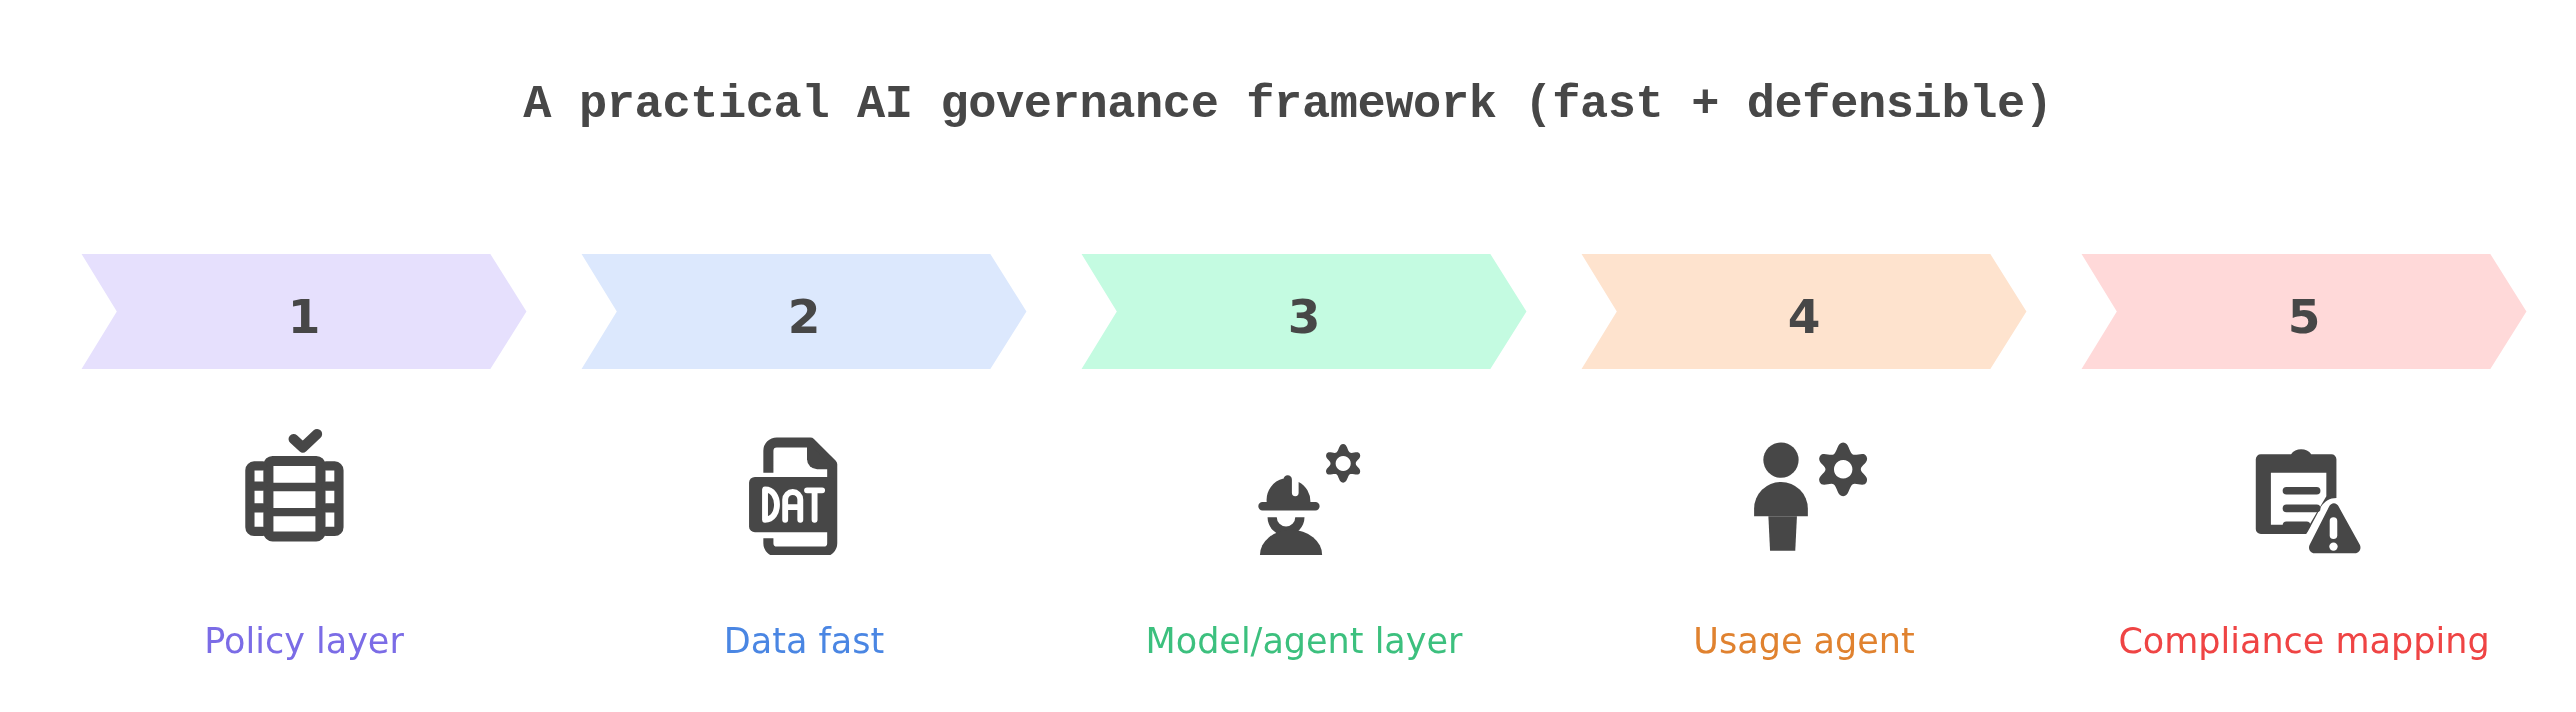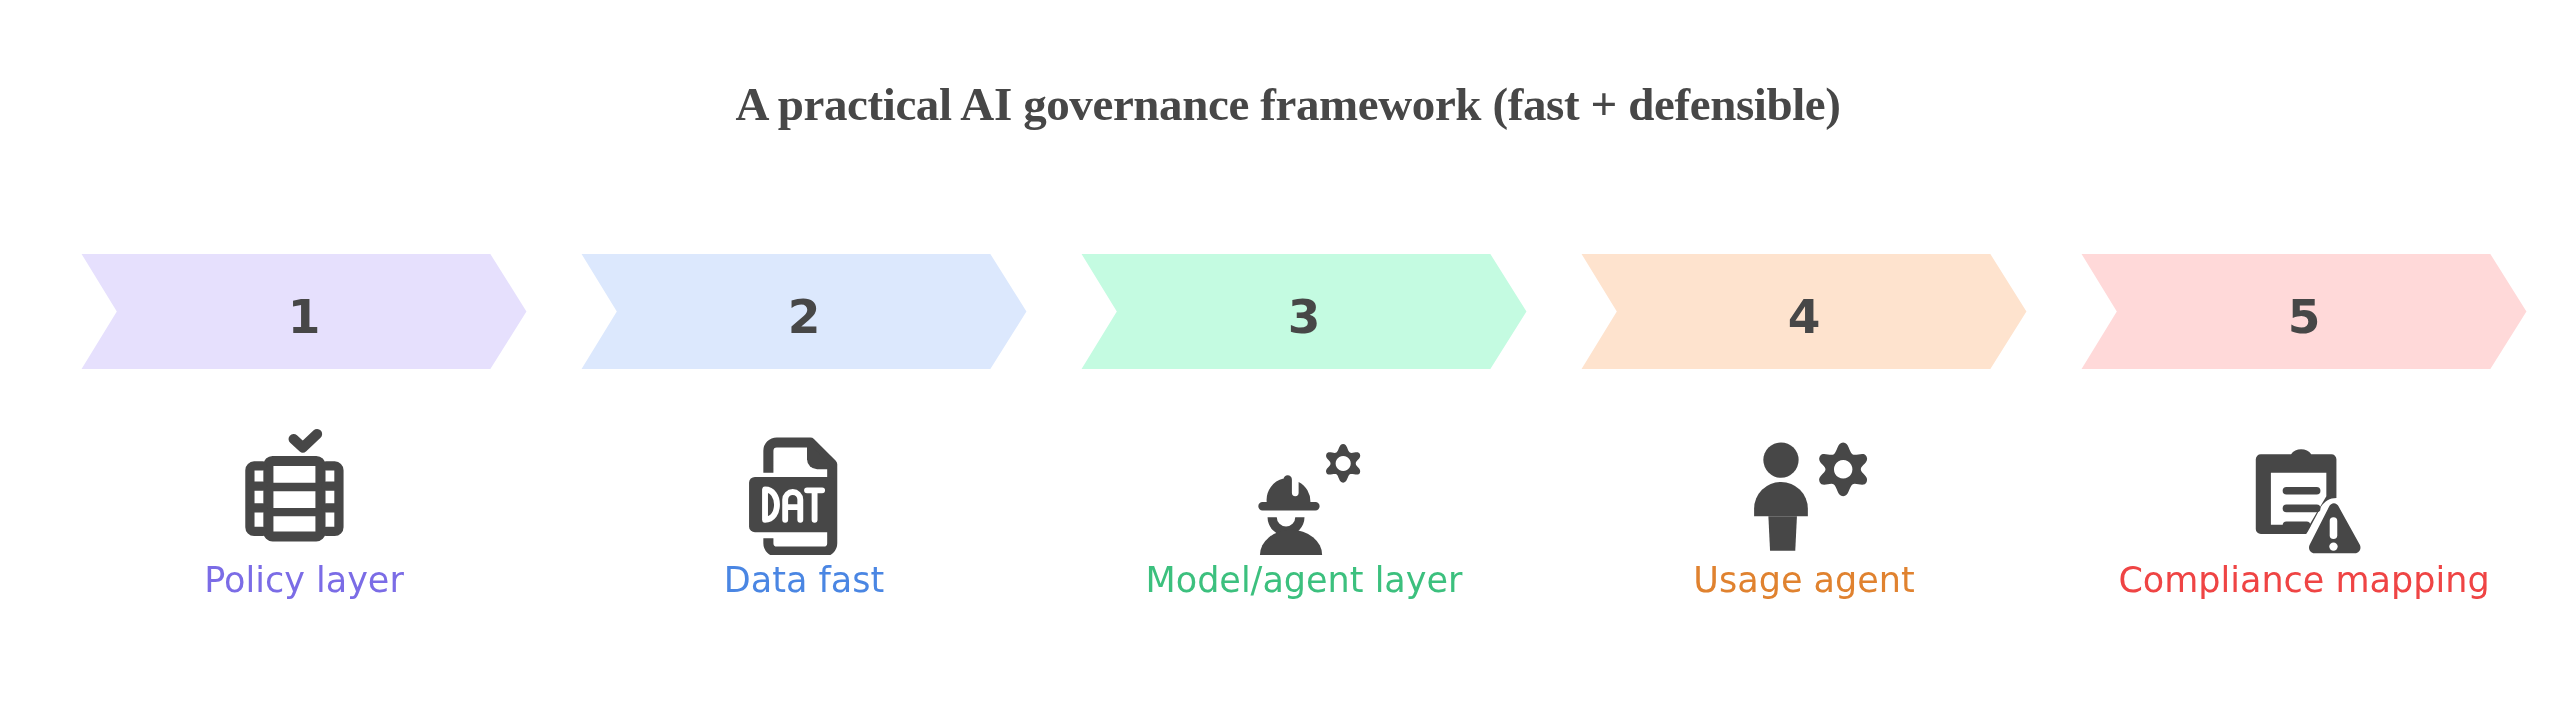--- a/index.html
+++ b/index.html
@@ -1,28 +1,28 @@
 <!DOCTYPE html>
 <html style="font-size:13.5px"><head>
 <meta charset="utf-8">
 <style>
   html, body { margin: 0; padding: 0; background: #ffffff; }
   body { width: 2576px; height: 712px; position: relative; overflow: hidden;
          font-family: "DejaVu Sans", sans-serif; }
   .title { position: absolute; left: 0; top: 74px; width: 2576px; text-align: center;
-           font-family: Liberation Serif, serif; font-weight: bold; font-size: 47px;
+           font-family: Liberation Mono, monospace; font-weight: bold; font-size: 47px;
            color: #474747; letter-spacing: -0.4px; line-height: 61px; }
   .col { position: absolute; top: 0; width: 500px; height: 712px; }
   .chev { position: absolute; left: 0; top: 254px; width: 446px; height: 115px; }
   .chev svg { display: block; }
   .num { position: absolute; left: 0; top: 254px; width: 446px; height: 126px;
          line-height: 126px; text-align: center; font-weight: bold; font-size: 47px;
          color: #474747; font-family: "DejaVu Sans", sans-serif; }
   .icon { position: absolute; left: 156px; top: 429px; width: 135px; height: 126px; }
-  .label { position: absolute; left: -34px; top: 557px; width: 514px; text-align: center;
+  .label { position: absolute; left: -34px; top: 618px; width: 514px; text-align: center;
            font-size: 35px; line-height: 47px; font-family: "DejaVu Sans", sans-serif; }
 </style>
 </head>
 <body>
 
 <div class="title">A practical AI governance framework (fast + defensible)</div>
 
 <div class="col" style="left:81px;">
   <div class="chev">
     <svg width="446" height="115" viewBox="0 0 530 137">

